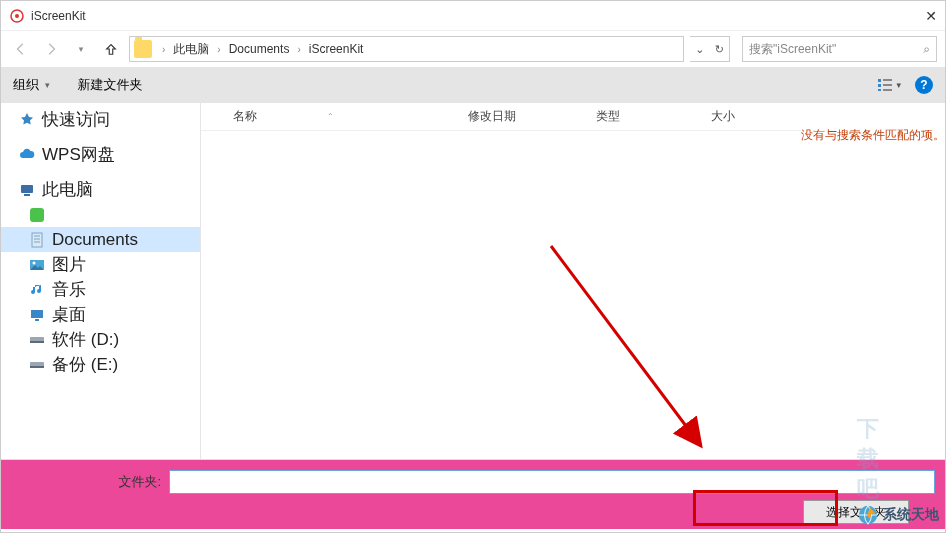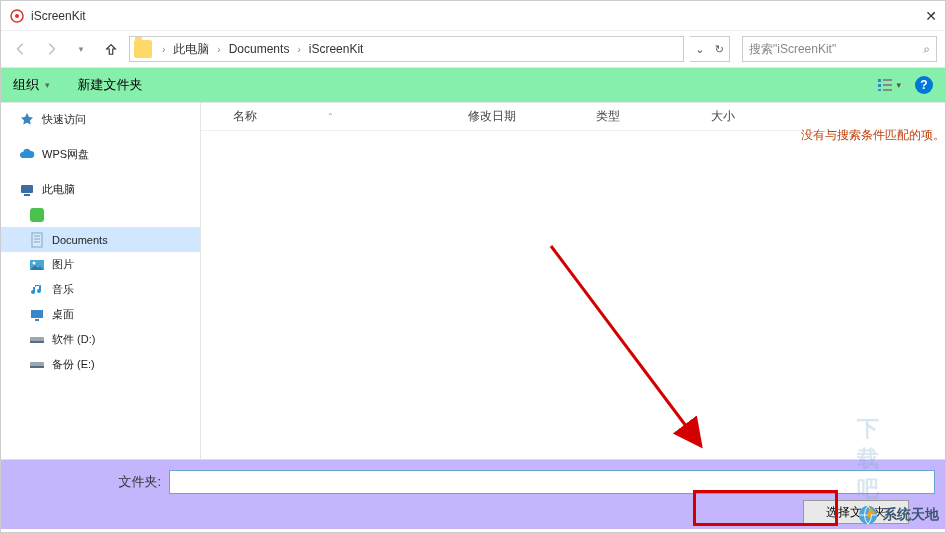--- a/index.html
+++ b/index.html
@@ -17,49 +17,49 @@
   .nav-btn.enabled { color: #333; }
   .path-box { flex: 1; height: 26px; border: 1px solid #ccc; display: flex; align-items: center; padding: 0 4px; font-size: 12px; color: #333; }
   .path-box .folder-icon { width: 18px; height: 18px; background: #ffd968; border-radius: 2px; margin-right: 4px; position:relative;}
   .path-box .folder-icon::before{content:"";position:absolute;top:-3px;left:1px;width:7px;height:3px;background:#ffd968;border-radius:1px 1px 0 0;}
   .path-box .sep { color: #888; padding: 0 6px; font-size: 10px; }
   .path-box .crumb { padding: 2px 2px; }
   .refresh-drop { width: 40px; height: 26px; border: 1px solid #ccc; border-left: none; display: flex; align-items: center; justify-content: space-around; font-size: 11px; color: #555; }
   .search-box { width: 195px; height: 26px; border: 1px solid #ccc; margin-left: 6px; display: flex; align-items: center; padding: 0 6px; font-size: 12px; color: #888; justify-content: space-between; }
 
   
-  .toolbar { height: 36px; border-top: 1px solid #e5e5e5; border-bottom: 1px solid #e5e5e5; background: #86efac; display: flex; align-items: center; padding: 0 12px; font-size: 13px; gap: 28px; position: relative; }
+  .toolbar { height: 36px; border-top: 1px solid #e5e5e5; border-bottom: 1px solid #e5e5e5; background: #e5e5e5; display: flex; align-items: center; padding: 0 12px; font-size: 13px; gap: 28px; position: relative; }
   .toolbar .org { display: flex; align-items: center; gap: 4px; }
   .toolbar .org::after { content:"▾"; font-size:9px; color:#666; margin-left:2px;}
   .toolbar-right { margin-left: auto; display: flex; align-items: center; gap: 14px; }
   .view-btn { display:flex; align-items:center; gap:3px; color:#555; font-size:12px;}
   .help-icon { width: 18px; height: 18px; border-radius: 50%; background: #0078d7; color: #fff; display: flex; align-items: center; justify-content: center; font-size: 12px; font-weight: bold; }
 
   
   .main { display: flex; height: 356px; }
   .sidebar { width: 200px; border-right: 1px solid #e5e5e5; overflow-y: auto; padding: 4px 0; }
-  .tree-item { display: flex; align-items: center; height: 25px; padding-left: 18px; font-size: 11px; color: #222; gap: 7px; }
+  .tree-item { display: flex; align-items: center; height: 25px; padding-left: 18px; font-size: 17px; color: #222; gap: 7px; }
   .tree-item.sub { padding-left: 28px; }
   .tree-item.selected { background: #d0e7ff; }
   .tree-spacer { height: 10px; }
   .ico { width: 16px; height: 16px; display: flex; align-items: center; justify-content: center; flex-shrink: 0; }
   .ico svg { width: 16px; height: 16px; }
 
   .content { flex: 1; display: flex; flex-direction: row; }
   .col-headers { height: 28px; border-bottom: 1px solid #eee; display: flex; align-items: center; font-size: 12px; color: #444; padding-left: 32px;}
   .col-headers .col { }
   .col-name { width: 235px; display:flex; align-items:center; gap:70px;}
   .col-date { width: 128px; }
   .col-type { width: 115px; }
   .col-size { width: 90px; }
   .sort-caret{font-size:8px;color:#999;}
   .empty-msg { text-align: center; font-size: 12px; color: #c2410c; margin-top: 24px; }
 
   
-  .bottom { border-top: 1px solid #ddd; background: #c4b5fd; height: 70px; position: relative; padding-top: 10px;}
+  .bottom { border-top: 1px solid #ddd; background: #ec4899; height: 70px; position: relative; padding-top: 10px;}
   .folder-row { display: flex; align-items: center; padding: 0 10px; gap: 8px; }
   .folder-label { width: 150px; text-align: right; font-size: 13px; color: #333; }
   .folder-input { flex: 1; height: 24px; border: 1px solid #6aa3d8; background: #fff; outline: none; padding: 0 4px; font-size: 13px; }
   .button-row { display: flex; justify-content: flex-end; padding: 6px 36px 0 0; }
   .select-btn { width: 106px; height: 24px; border: 1px solid #999; background: #e9e9e9; font-size: 12px; display:flex; align-items:center; justify-content:center;}
   .red-box { position: absolute; border: 3px solid #d40000; }
   .red-box.btn-hl { left: 692px; top: 489px; width: 145px; height: 36px; }
   .arrow-svg { position: absolute; left: 540px; top: 235px; pointer-events:none;}
 
   .watermark { position: absolute; right: 6px; bottom: 6px; display: flex; align-items: center; gap: 4px; font-size: 14px; font-weight: bold; color: #3b5571; }

